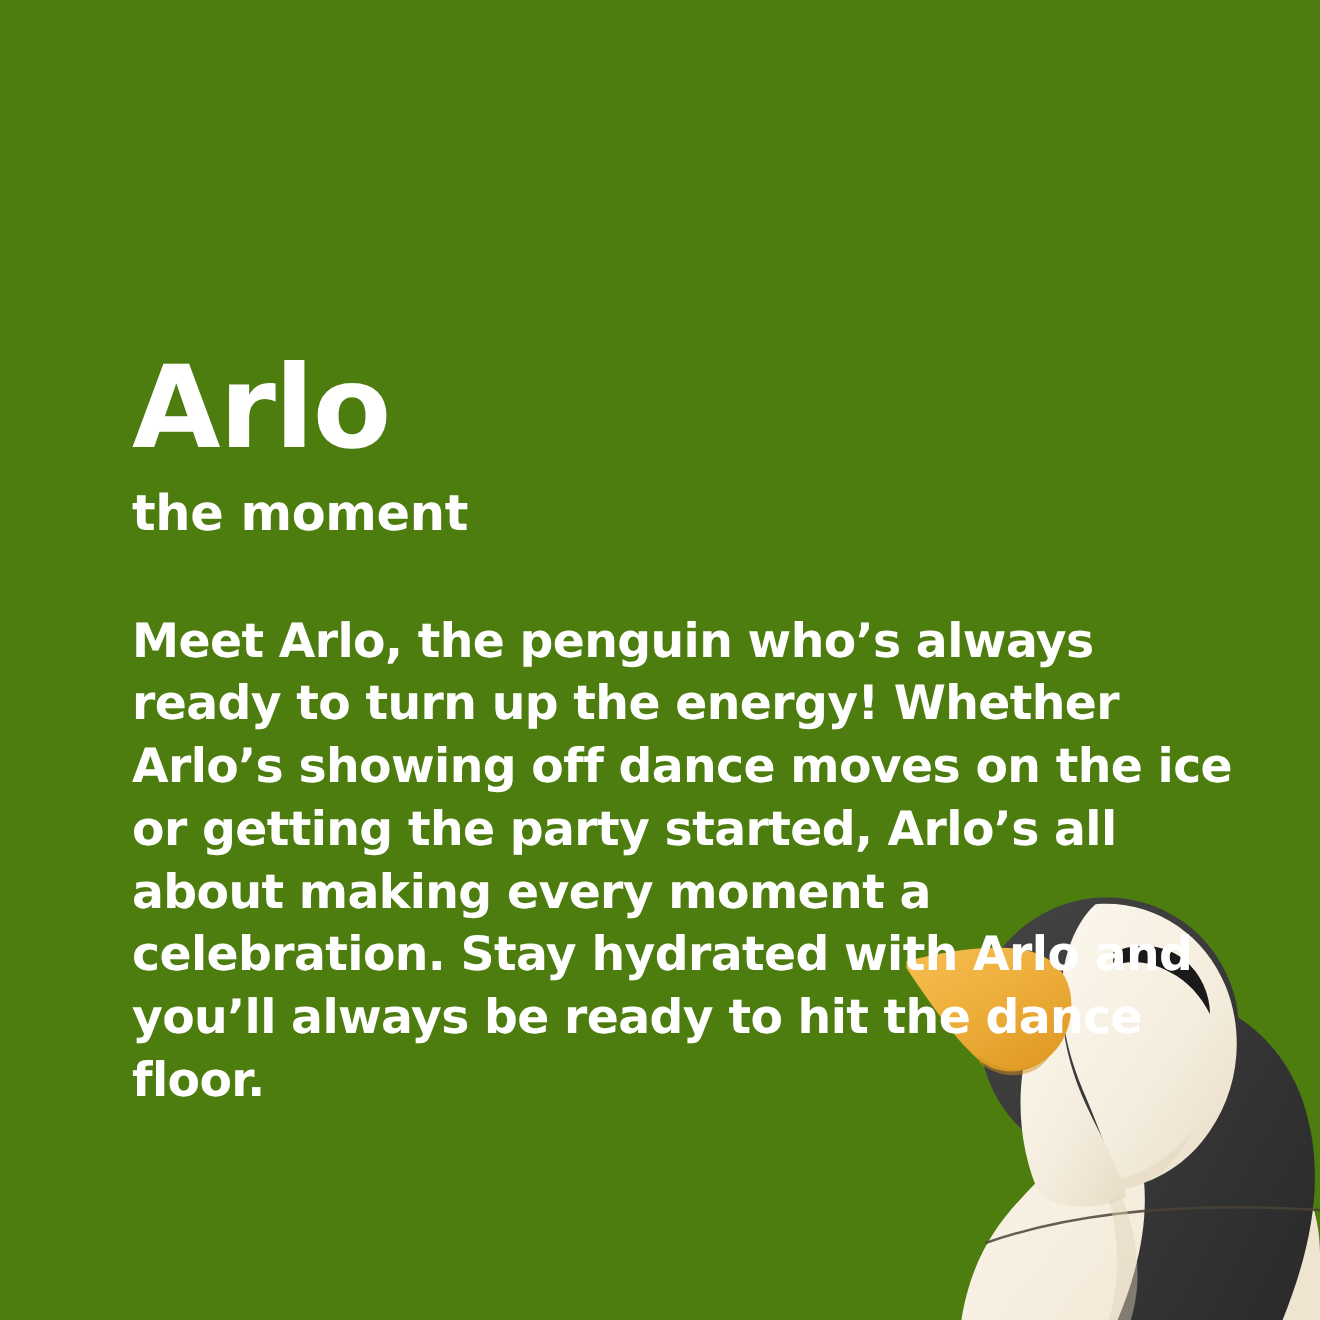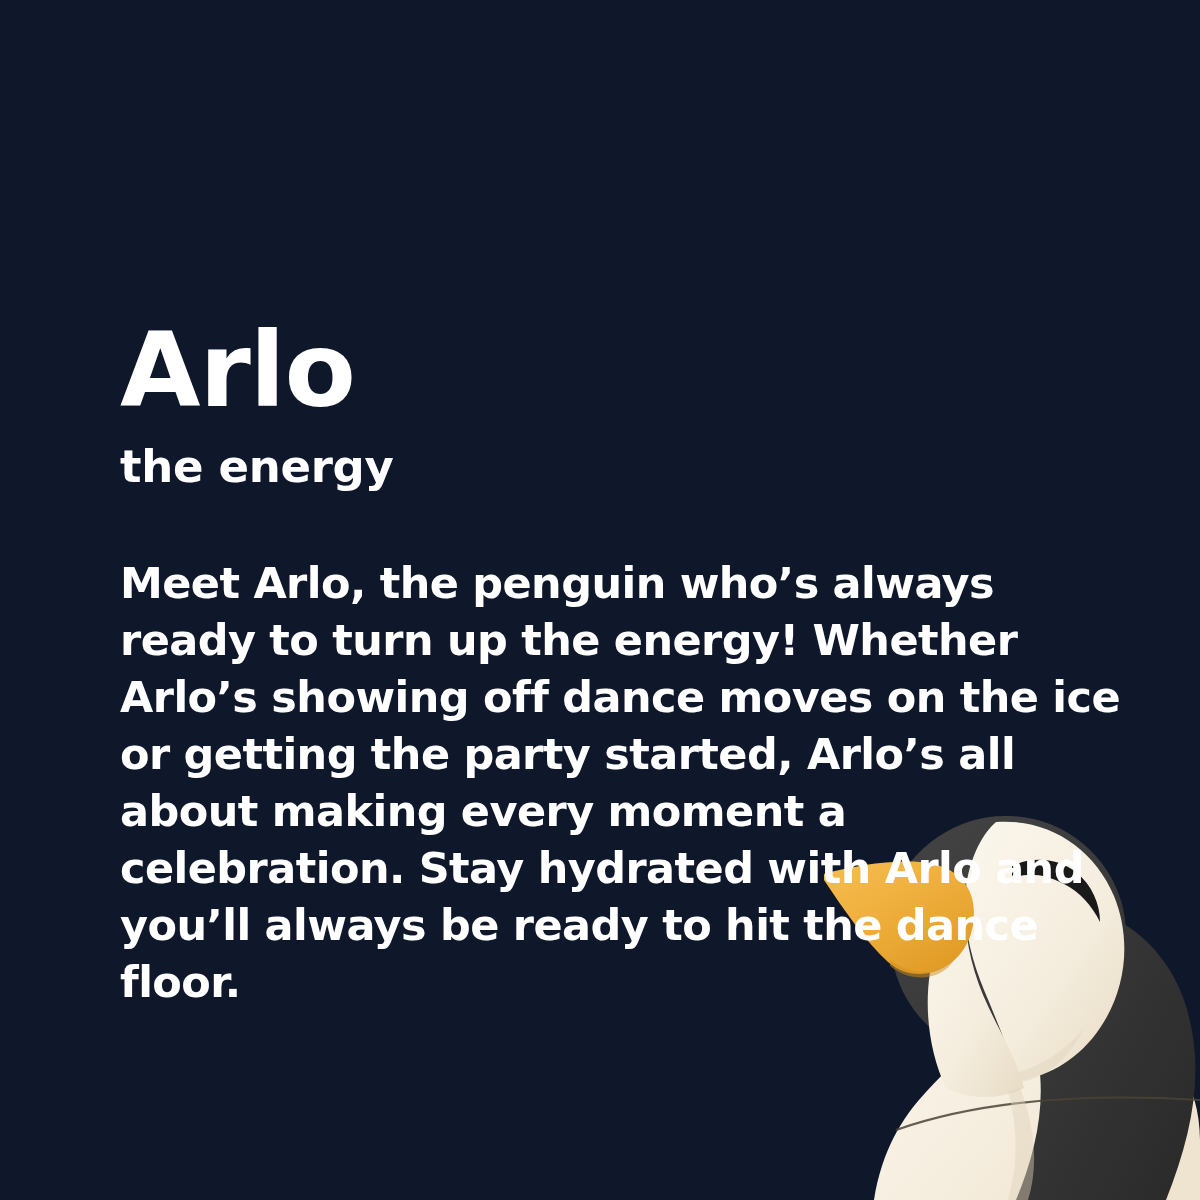--- a/index.html
+++ b/index.html
@@ -69,25 +69,25 @@
   }
   .penguin-wrap svg {
     display: block;
     width: 100%;
     height: 100%;
   }
 </style>
 </head>
 <body>
 
-<div id="stage" style="background: #0f172a; text-decoration: underline;">
+<div id="stage" style="background: #4d7c0f; text-decoration: underline;">
 
   <div class="text-block">
     <h1 class="char-title">Arlo</h1>
-    <h2 class="char-subtitle">the energy</h2>
+    <h2 class="char-subtitle">the moment</h2>
     <p class="char-description">Meet Arlo, the penguin who’s always ready to turn up the energy! Whether Arlo’s showing off dance moves on the ice or getting the party started, Arlo’s all about making every moment a celebration. Stay hydrated with Arlo and you’ll always be ready to hit the dance floor.</p>
   </div>
 
   <div class="penguin-wrap">
     <svg viewBox="0 0 430 400" xmlns="http://www.w3.org/2000/svg" aria-hidden="true">
       <defs>
         <linearGradient id="gBeak" x1="0" y1="0" x2="0.75" y2="1">
           <stop offset="0%" stop-color="#F6BE52"></stop>
           <stop offset="48%" stop-color="#EFAF3C"></stop>
           <stop offset="100%" stop-color="#E09B26"></stop>

